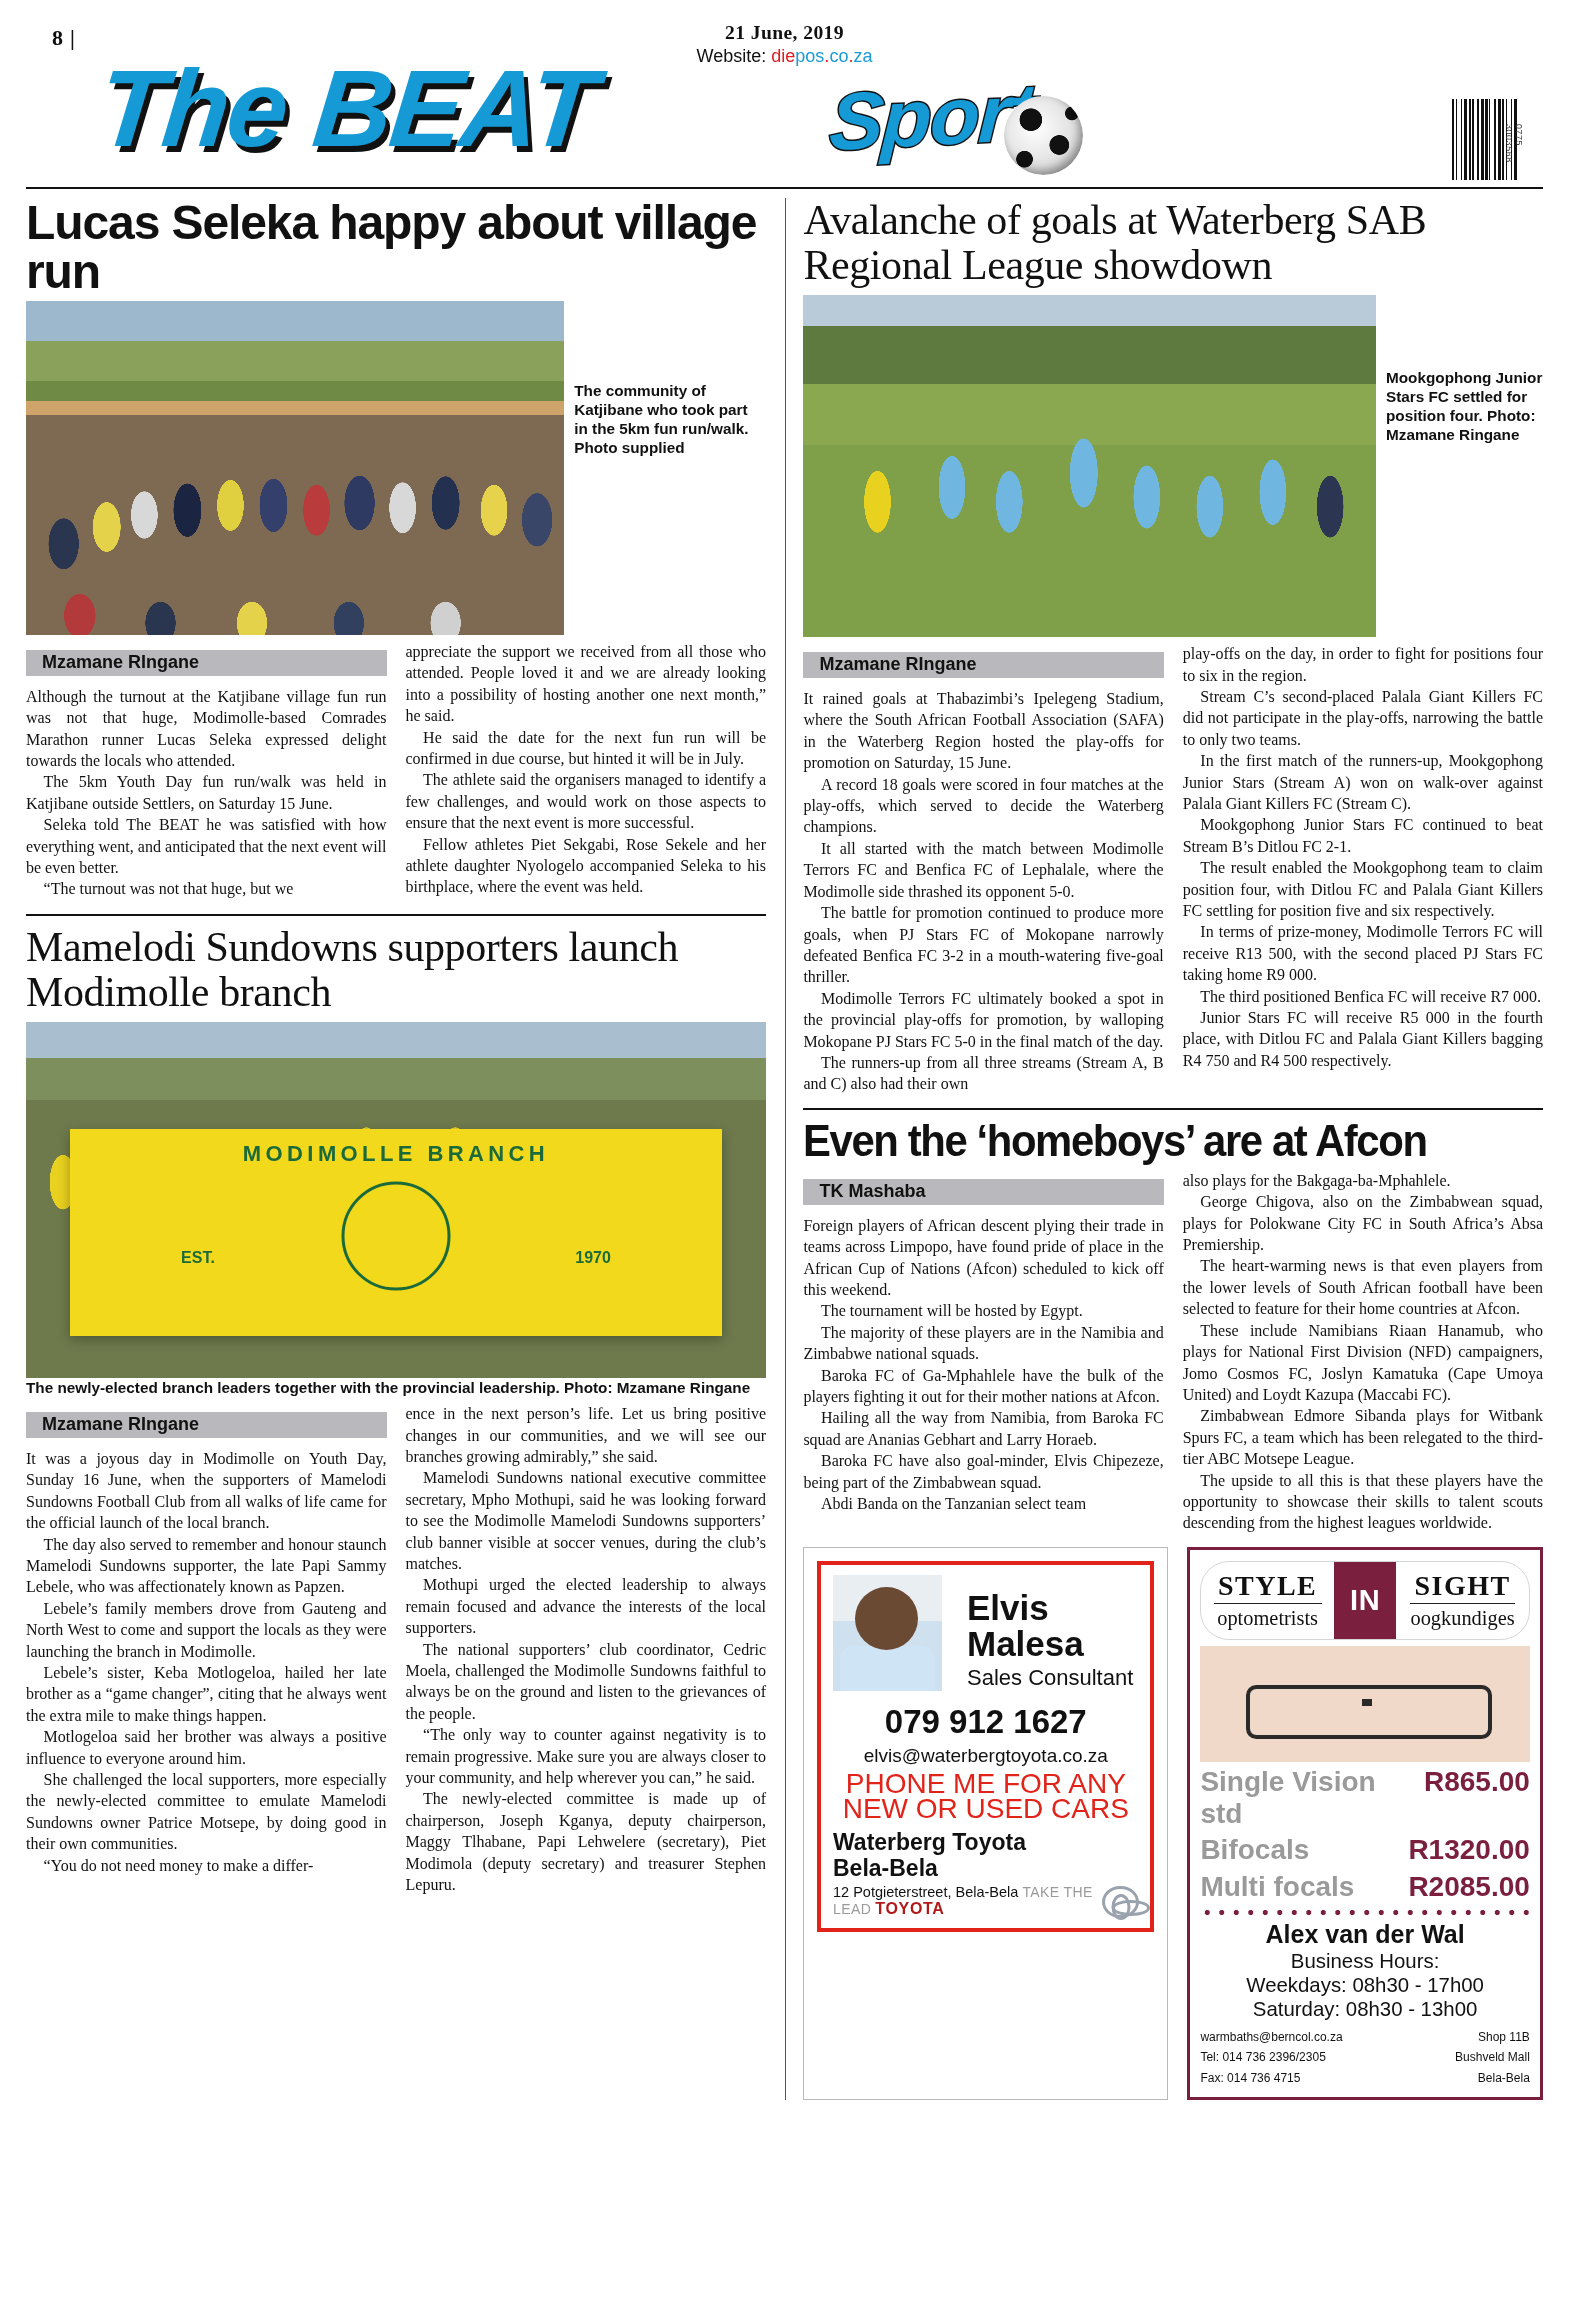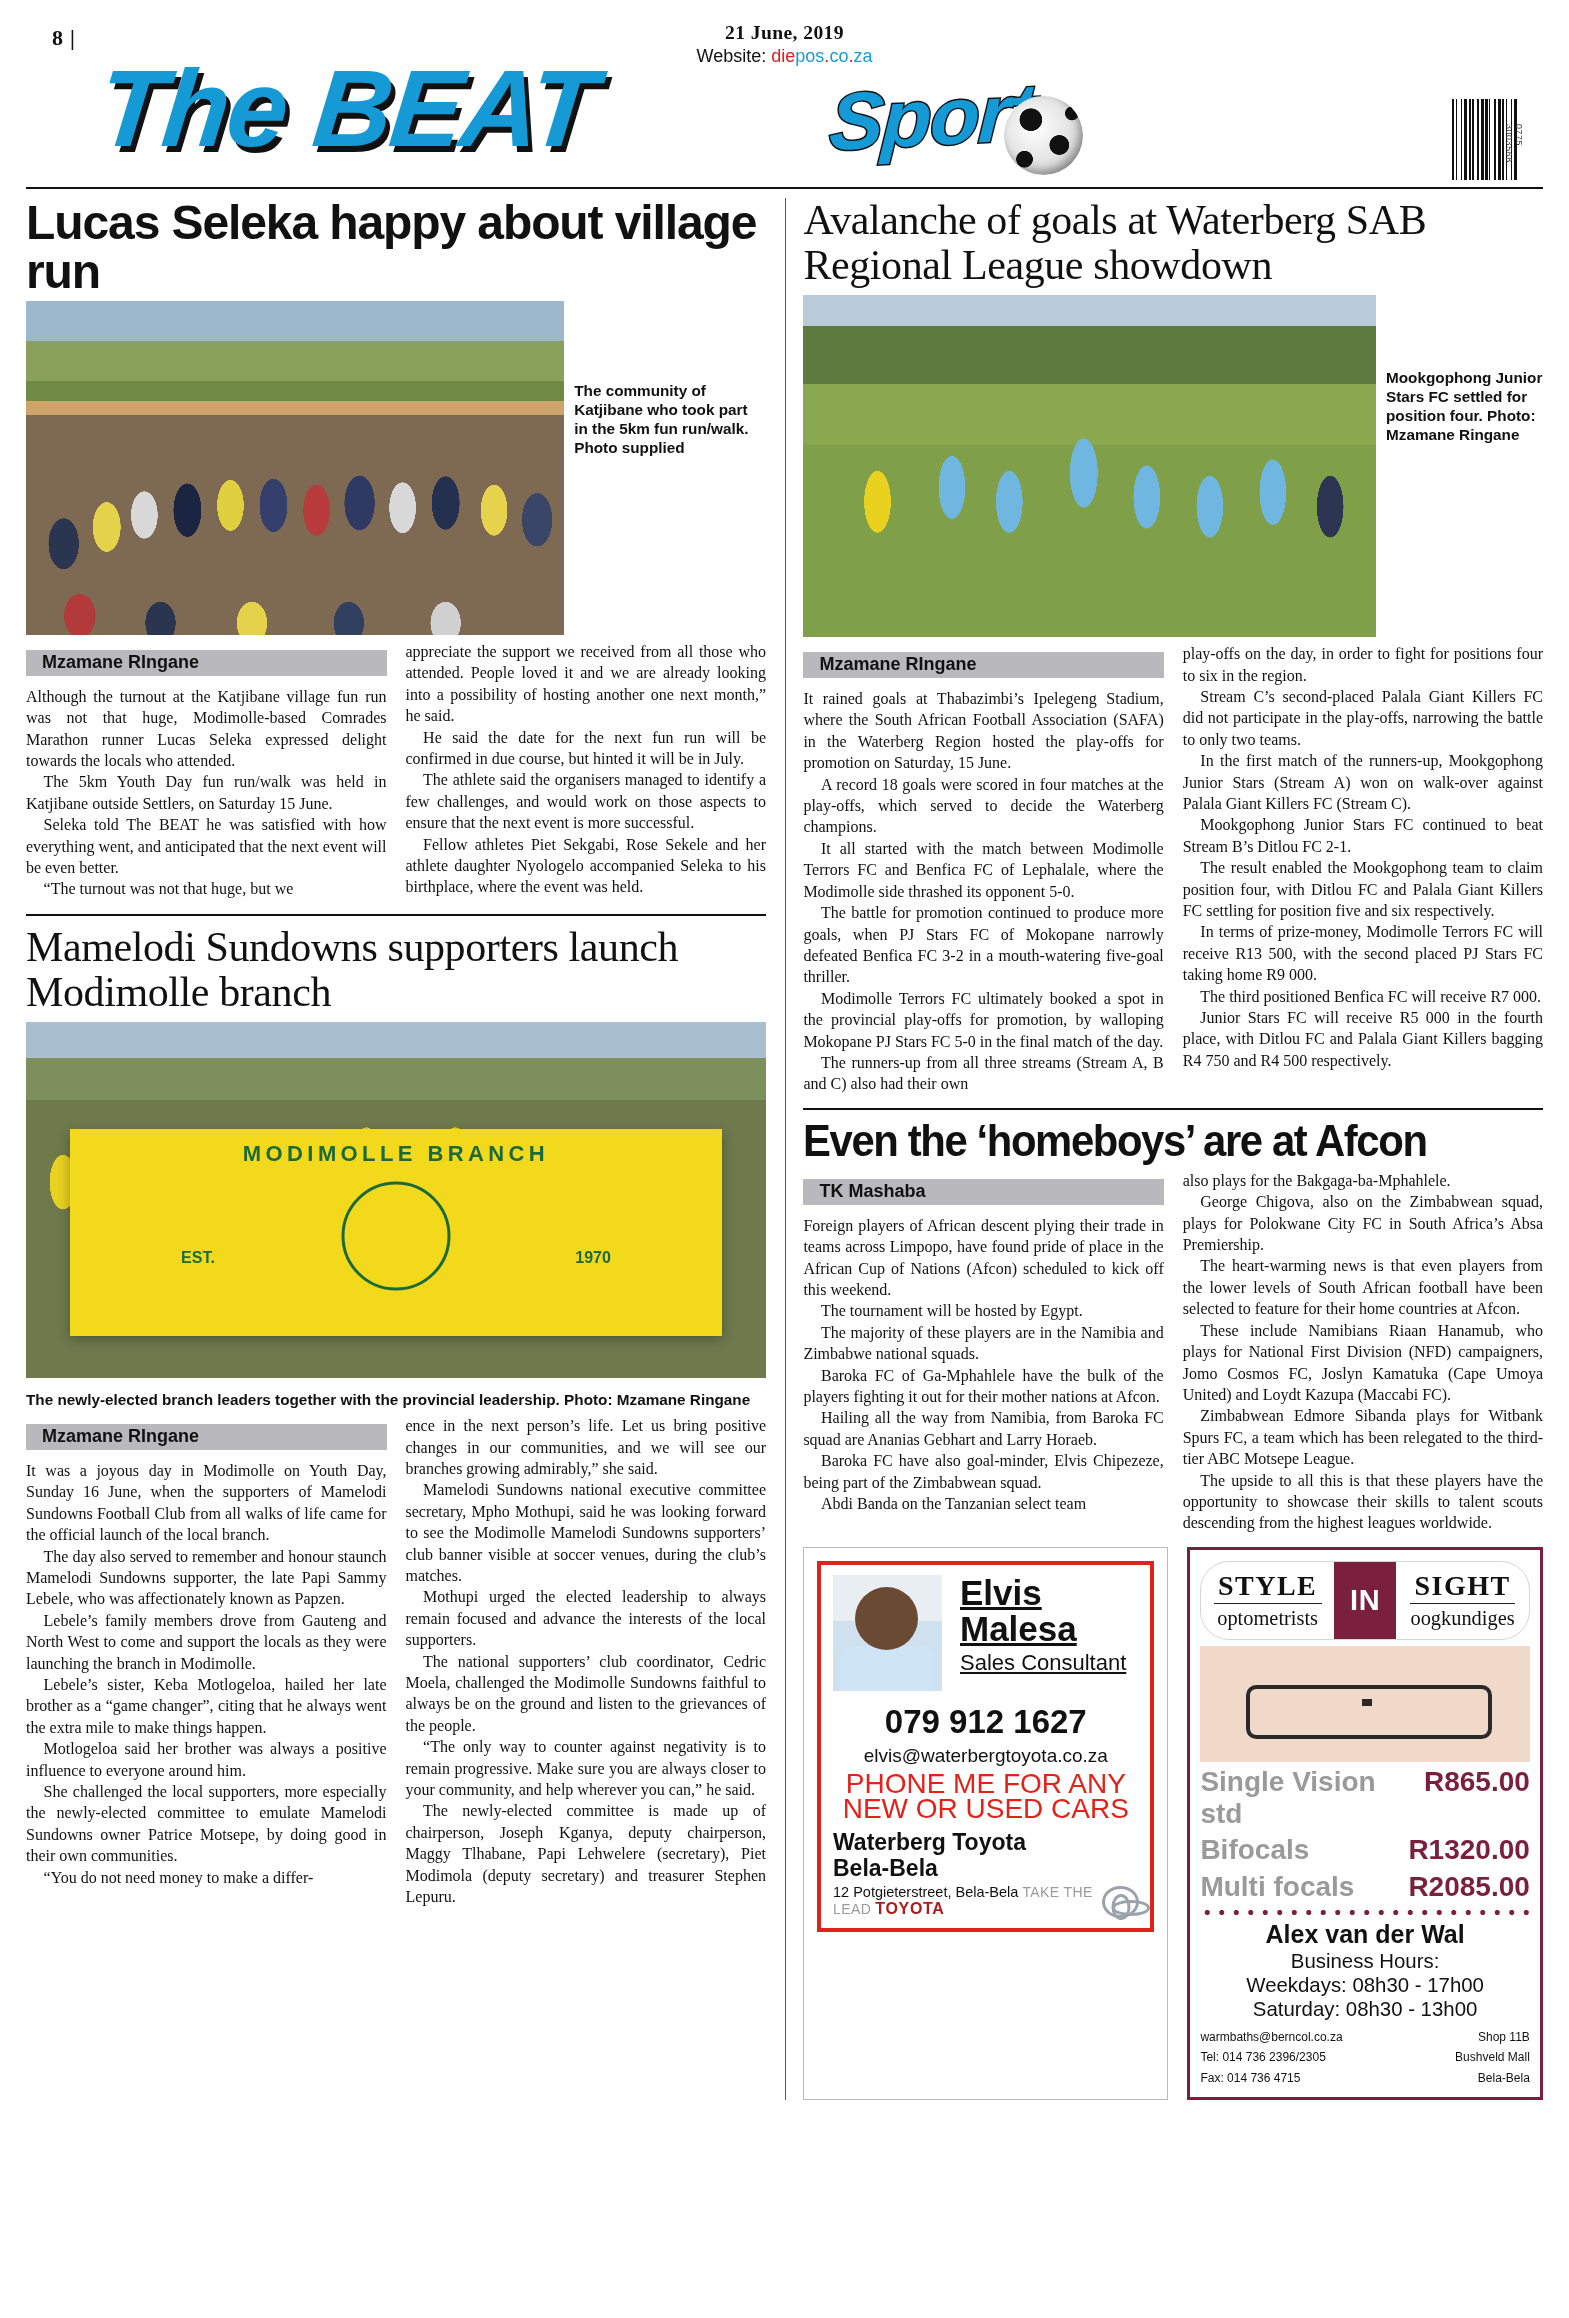--- a/index.html
+++ b/index.html
@@ -208,21 +208,21 @@
   .splitrow { display:flex; gap:19px; }
   .splitrow .bodycol { flex:1; }
 
   
   .adrow { display:flex; gap:19px; margin-top:13px; }
   .ad { background:#fff; }
   .ad-toyota {
     width:365px; border:0.7px solid #b9b9bd; padding:13px;
   }
   .ad-toyota-inner { border:4.4px solid #e2231a; padding:10.2px 11.6px; }
-  .toyota-top { display:flex; gap:18px; align-items:flex-start;text-decoration:underline; }
+  .toyota-top { display:flex; gap:25px; align-items:flex-end; }
   .toyota-photo { width:109px; height:116px; background:linear-gradient(180deg,#e9eef3 0 40%,#cfe0ee 40% 100%); position:relative;}
   .toyota-photo::after{ content:""; position:absolute; left:22px; top:11.6px; width:63px; height:63px; border-radius:50%; background:#6b4a33;}
   .toyota-photo::before{ content:""; position:absolute; left:7.3px; bottom:0; width:95px; height:45px; border-radius:13px 13px 0 0; background:#cfe4f4;}
   .toy-name { font-family:"Liberation Sans",sans-serif; font-weight:700; font-size:35px; line-height:36px;}
   .toy-role { font-family:"Liberation Sans",sans-serif; font-size:22px; margin-top:2.9px;}
   .toy-phone { font-family:"Liberation Sans",sans-serif; font-weight:700; font-size:33px; text-align:center; margin-top:11.6px;}
   .toy-mail { font-family:"Liberation Sans",sans-serif; font-size:19px; text-align:center; margin-top:4.4px;}
   .toy-cta { font-family:"Liberation Sans",sans-serif; font-size:28px; line-height:25px; text-align:center; color:#e2231a; margin-top:4.4px;}
   .toy-foot { display:flex; justify-content:space-between; align-items:flex-end; margin-top:7.3px;}
   .toy-dealer { font-family:"Liberation Sans",sans-serif; font-weight:700; font-size:23px; line-height:26px;}
@@ -319,21 +319,21 @@
         <div class="photo photo-sun">
           <div class="sun-people"></div>
           <div class="sun-banner">
             <div class="sun-banner-txt">MODIMOLLE BRANCH</div>
             <div class="sun-crest"></div>
             <div class="sun-est">EST.</div>
             <div class="sun-1970">1970</div>
           </div>
         </div>
 
-        <div class="capbold" style="margin-top:12px;">The newly-elected branch leaders together with the provincial leadership. Photo: Mzamane Ringane</div>
+        <div class="capbold" style="margin-top:0;">The newly-elected branch leaders together with the provincial leadership. Photo: Mzamane Ringane</div>
 
         <div class="splitrow" style="margin-top:5.8px;">
           <div class="bodycol">
             <div class="byline">
               <span>Mzamane RIngane</span>
             </div>
             <p class="first">It was a joyous day in Modimolle on Youth Day, Sunday 16 June, when the supporters of Mamelodi Sundowns Football Club from all walks of life came for the official launch of the local branch.</p>
             <p>The day also served to remember and honour staunch Mamelodi Sundowns supporter, the late Papi Sammy Lebele, who was affectionately known as Papzen.</p>
             <p>Lebele’s family members drove from Gauteng and North West to come and support the locals as they were launching the branch in Modimolle.</p>
             <p>Lebele’s sister, Keba Motlogeloa, hailed her late brother as a “game changer”, citing that he always went the extra mile to make things happen.</p>

